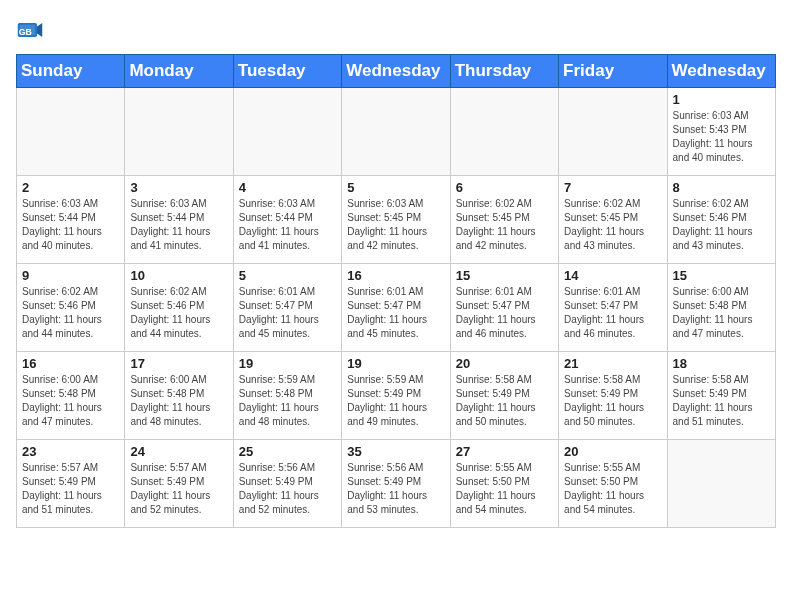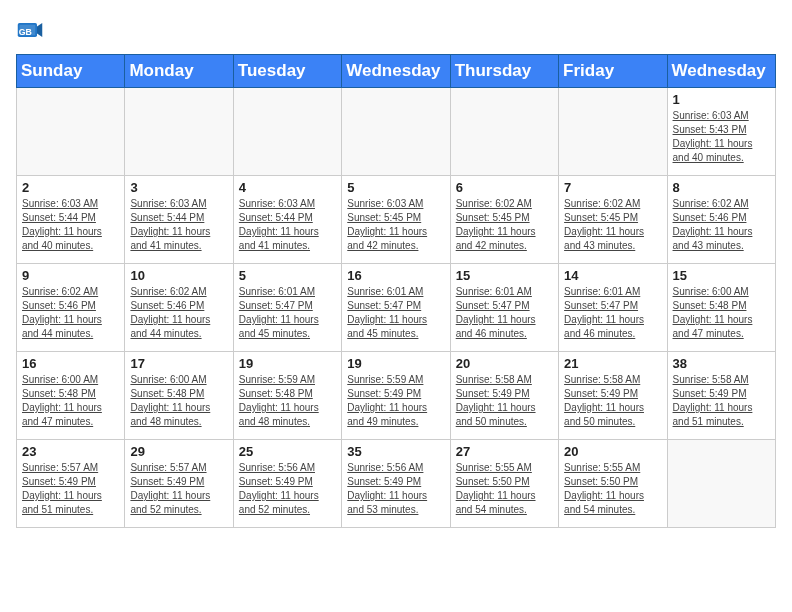--- a/index.html
+++ b/index.html
@@ -79,21 +79,20 @@
       font-size: 13px;
       font-weight: bold;
       color: #222;
       display: block;
       margin-bottom: 2px;
     }
     .day-info {
       font-size: 10px;
       color: #444;
       line-height: 1.4;
-      text-decoration: underline;
     }
   </style>
 </head>
 <body>
 
 <div class="header">
   <div class="logo">
     <svg class="logo-icon" viewBox="0 0 32 32">
       <rect x="2" y="8" width="22" height="16" rx="2" fill="#2176c7"></rect>
       <polygon points="24,12 30,8 30,24 24,20" fill="#1a5fa0"></polygon>
@@ -277,37 +276,37 @@
 and 50 minutes.</div>
         </td>
         <td>
           <span class="day-number">21</span>
           <div class="day-info" style="white-space: pre-line;">Sunrise: 5:58 AM
 Sunset: 5:49 PM
 Daylight: 11 hours
 and 50 minutes.</div>
         </td>
         <td>
-          <span class="day-number">38</span>
+          <span class="day-number">18</span>
           <div class="day-info" style="white-space: pre-line;">Sunrise: 5:58 AM
 Sunset: 5:49 PM
 Daylight: 11 hours
 and 51 minutes.</div>
         </td>
       </tr>
       <tr>
         <td>
           <span class="day-number">23</span>
           <div class="day-info" style="white-space: pre-line;">Sunrise: 5:57 AM
 Sunset: 5:49 PM
 Daylight: 11 hours
 and 51 minutes.</div>
         </td>
         <td>
-          <span class="day-number">29</span>
+          <span class="day-number">24</span>
           <div class="day-info" style="white-space: pre-line;">Sunrise: 5:57 AM
 Sunset: 5:49 PM
 Daylight: 11 hours
 and 52 minutes.</div>
         </td>
         <td>
           <span class="day-number">25</span>
           <div class="day-info" style="white-space: pre-line;">Sunrise: 5:56 AM
 Sunset: 5:49 PM
 Daylight: 11 hours

